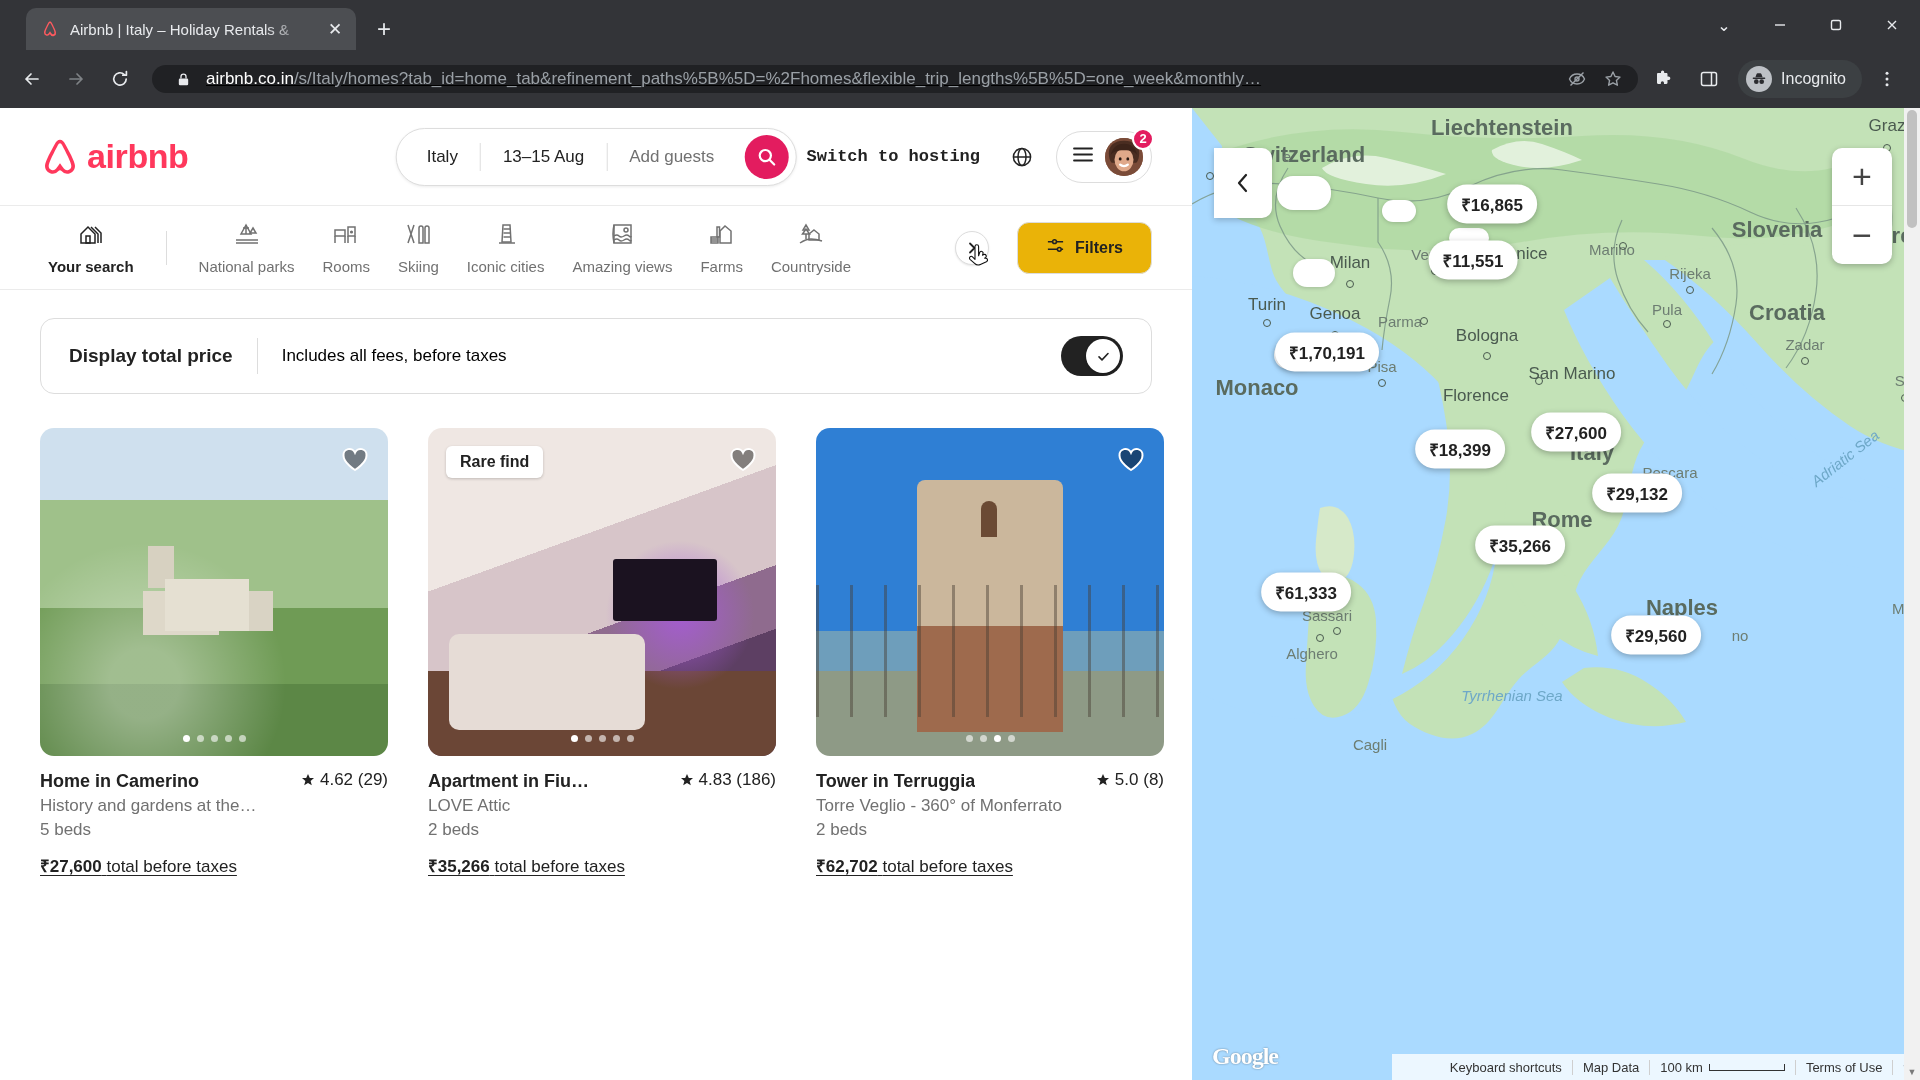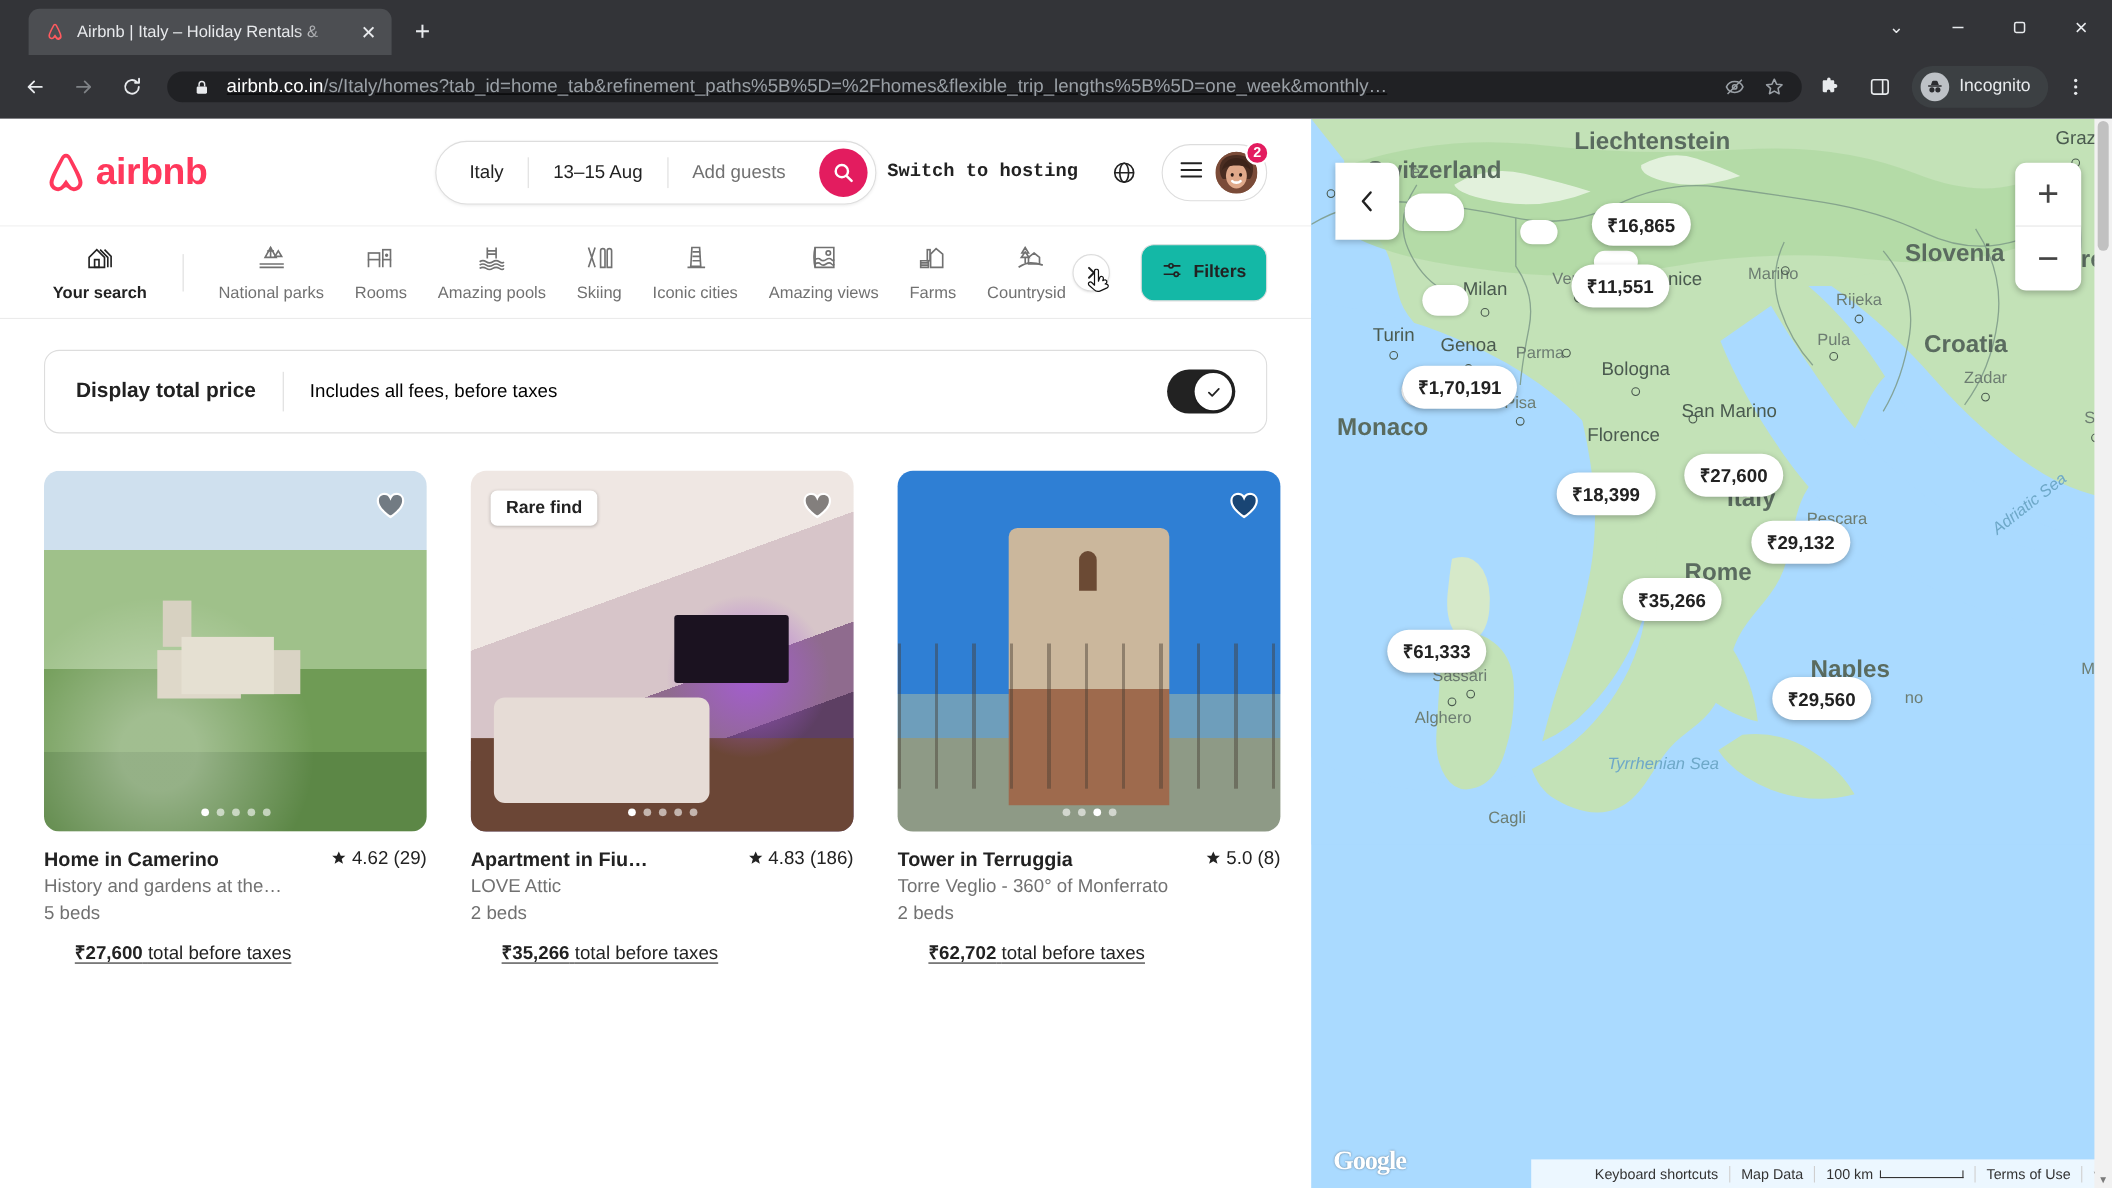--- a/index.html
+++ b/index.html
@@ -116,23 +116,23 @@
   .cat.active .cat-label { font-weight: 600; }
   .cat-icon { width: 30px; height: 30px; display: flex; align-items: center; justify-content: center; }
   .cat-sep { width: 1px; height: 34px; background: #dddddd; margin: 0 18px; flex: 0 0 1px; }
   .catlist { display: flex; align-items: center; flex: 1; min-width: 0; overflow: hidden; }
   .arrow-next {
     width: 34px; height: 34px; border-radius: 50%; border: 1px solid #dddddd; background: #fff;
     display: flex; align-items: center; justify-content: center; flex: 0 0 34px;
     margin-left: 6px; box-shadow: 0 1px 2px rgba(0,0,0,.1); position: relative;
   }
   .filters-btn {
-    display: flex; align-items: center; gap: 10px; height: 52px; padding: 0 18px;
+    display: flex; align-items: center; gap: 10px; height: 52px; padding: 0 28px;
     border: 1px solid #dddddd; border-radius: 12px; font-size: 16px; font-weight: 600; color: #222;
-    margin-left: 28px; flex: 0 0 auto; background: #14b8a6;
+    margin-left: 28px; flex: 0 0 auto; background: #eab308;
   }
 
   
   .results { flex: 1; padding: 28px 40px 0 40px; overflow: hidden; background: #fff; }
   .count { font-size: 17px; color: #222; margin-bottom: 26px; }
   .totalprice-card {
     border: 1px solid #dddddd; border-radius: 14px; height: 76px; display: flex;
     align-items: center; padding: 0 28px; margin-bottom: 34px;
   }
   .tp-title { font-size: 19px; font-weight: 700; color: #222; }
@@ -166,21 +166,21 @@
   .dots {
     position: absolute; bottom: 14px; left: 0; right: 0; display: flex; justify-content: center; gap: 7px;
   }
   .dot { width: 7px; height: 7px; border-radius: 50%; background: rgba(255,255,255,.6); }
   .dot.on { background: #fff; }
   .card-row { display: flex; align-items: baseline; margin-top: 14px; gap: 8px; }
   .card-title { font-size: 18px; font-weight: 600; color: #222; white-space: nowrap; overflow: hidden; text-overflow: ellipsis; }
   .card-rating { margin-left: auto; font-size: 17px; color: #222; white-space: nowrap; display: flex; align-items: center; gap: 5px; }
   .card-sub { font-size: 17px; color: #717171; margin-top: 4px; white-space: nowrap; overflow: hidden; text-overflow: ellipsis; }
   .card-beds { font-size: 17px; color: #717171; margin-top: 4px; }
-  .card-price { font-size: 17px; color: #222; margin-top: 14px; margin-left: 28px; }
+  .card-price { font-size: 17px; color: #222; margin-top: 14px; }
   .card-price .amt { font-weight: 700; }
   .card-price u { text-decoration-thickness: 1px; text-underline-offset: 3px; }
 
   
   .map {
     width: 728px; flex: 0 0 728px; position: relative; overflow: hidden;
     background: #aadaff;
   }
   .map-land { position: absolute; inset: 0; }
   .map-label { position: absolute; white-space: nowrap; transform: translate(-50%,-50%); pointer-events: none; }
@@ -458,31 +458,20 @@
                   <rect x="3" y="9" width="10" height="6"></rect>
                   <path d="M3 15v7M13 15v7"></path>
                   <rect x="16" y="6" width="7" height="9"></rect>
                   <path d="M16 15v7M23 15v7"></path>
                   <circle cx="19.5" cy="11" r=".8" fill="currentColor"></circle>
                 </svg>
             </span>
             <span class="cat-label">Rooms</span>
           </div>
 
-          <div class="cat">
-            <span class="cat-icon">
-              <svg width="28" height="28" viewBox="0 0 28 28" fill="none" stroke="currentColor" stroke-width="1.5">
-                  <path d="M10 4v10M18 4v10M10 7h8M10 10h8"></path>
-                  <path d="M3 17q3-2 6 0t6 0 6 0 4 0"></path>
-                  <path d="M3 20q3-2 6 0t6 0 6 0 4 0"></path>
-                  <path d="M3 23q3-2 6 0t6 0 6 0 4 0"></path>
-                </svg>
-            </span>
-            <span class="cat-label">Amazing pools</span>
-          </div>
 
           <div class="cat">
             <span class="cat-icon">
               <svg width="28" height="28" viewBox="0 0 28 28" fill="none" stroke="currentColor" stroke-width="1.5">
                   <path d="M4 4l6 18M10 4L4 22"></path>
                   <path d="M15 7a2 2 0 1 1 4 0v15h-4z"></path>
                   <path d="M21 7a2 2 0 1 1 4 0v15h-4z"></path>
                 </svg>
             </span>
             <span class="cat-label">Skiing</span>

